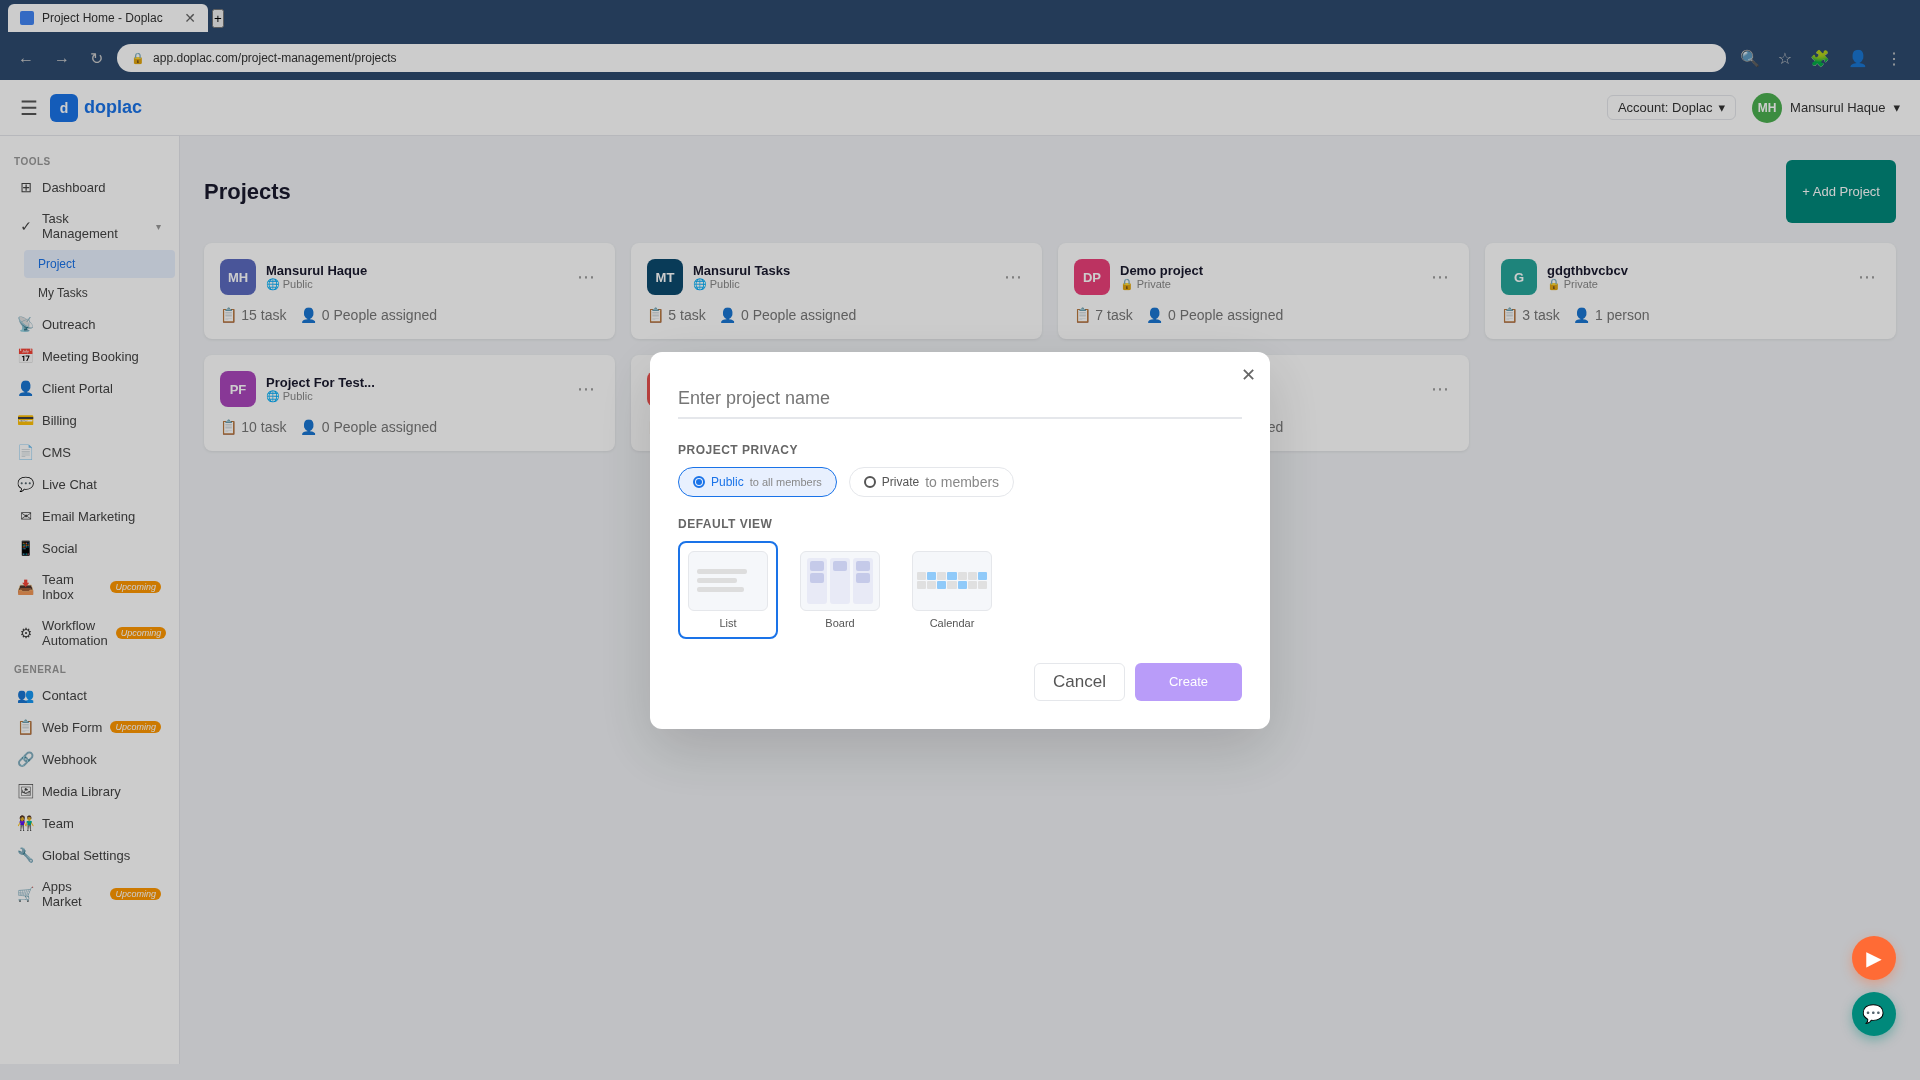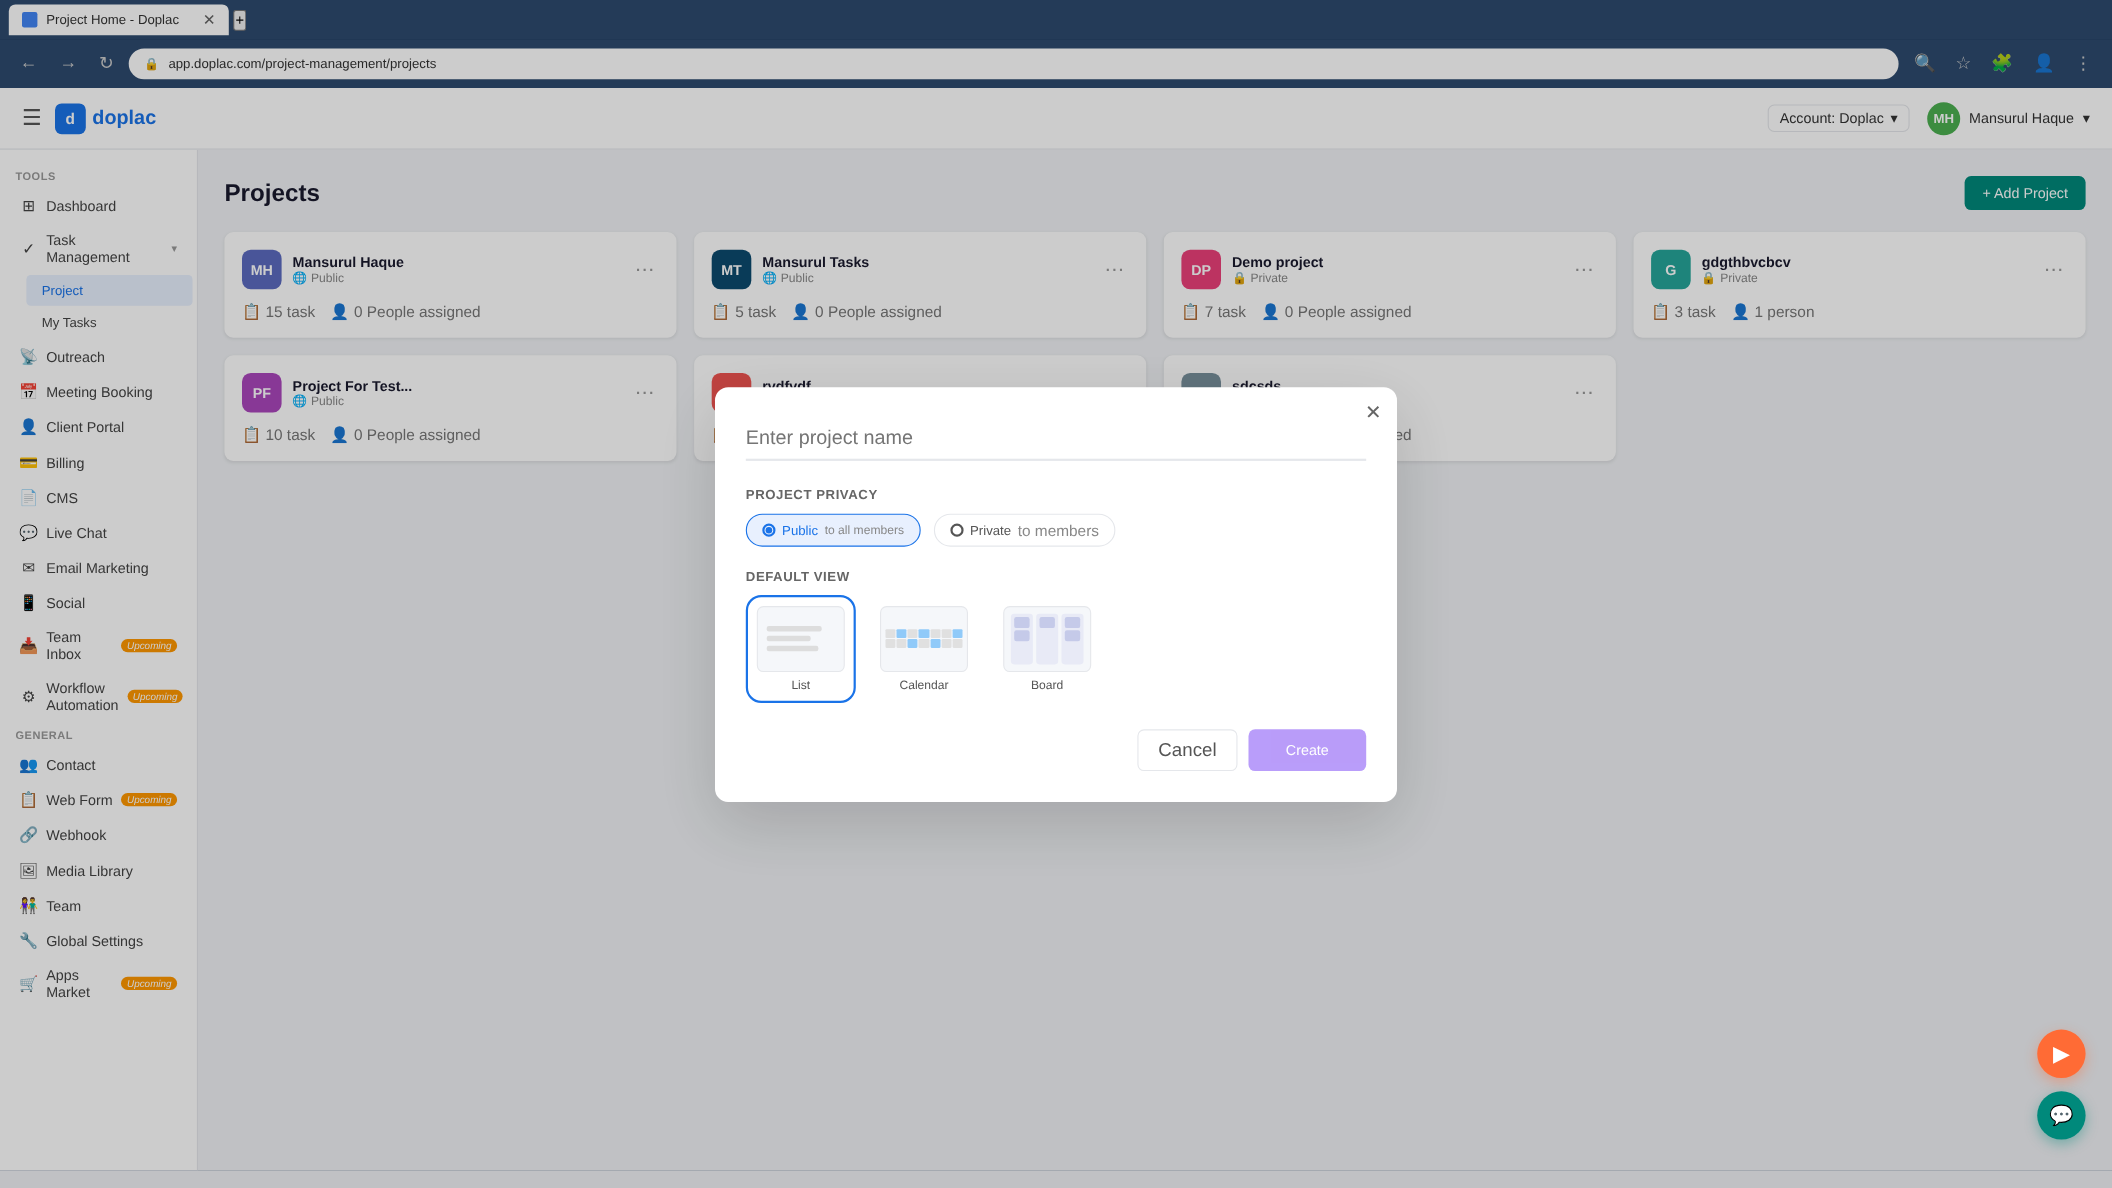--- a/index.html
+++ b/index.html
@@ -40,21 +40,21 @@
     .sidebar-item .si-icon { width: 16px; height: 16px; display: flex; align-items: center; justify-content: center; font-size: 14px; flex-shrink: 0; }
     .sidebar-item .badge { margin-left: auto; background: #ff9800; color: #fff; font-size: 9px; padding: 1px 5px; border-radius: 8px; font-style: italic; }
     .sidebar-item .chevron { margin-left: auto; font-size: 10px; color: #999; }
     .sidebar-submenu { padding-left: 20px; }
     .sidebar-submenu .sidebar-item { font-size: 12px; }
 
     
     .content { flex: 1; padding: 24px; overflow-y: auto; position: relative; }
     .page-header { display: flex; align-items: center; justify-content: space-between; margin-bottom: 20px; }
     .page-title { font-size: 22px; font-weight: 600; color: #1a1a2e; }
-    .add-project-btn { background: #00897b; color: #fff; border: none; border-radius: 6px; padding: 8px 16px; font-size: 13px; font-weight: 500; cursor: pointer; display: flex; align-items: center; gap: 6px; }
+    .add-project-btn { background: #00897b; color: #fff; border: none; border-radius: 6px; padding: 24px 16px; font-size: 13px; font-weight: 500; cursor: pointer; display: flex; align-items: center; gap: 6px; }
 
     
     .projects-grid { display: grid; grid-template-columns: repeat(4, 1fr); gap: 16px; }
     .project-card { background: #fff; border-radius: 8px; padding: 16px; box-shadow: 0 1px 3px rgba(0,0,0,0.08); }
     .project-card-header { display: flex; align-items: center; gap: 10px; margin-bottom: 12px; }
     .project-avatar { width: 36px; height: 36px; border-radius: 8px; display: flex; align-items: center; justify-content: center; color: #fff; font-size: 13px; font-weight: 700; flex-shrink: 0; }
     .project-info { flex: 1; }
     .project-name { font-size: 13px; font-weight: 600; color: #1a1a2e; }
     .project-visibility { font-size: 11px; color: #888; display: flex; align-items: center; gap: 3px; }
     .project-menu-btn { background: none; border: none; cursor: pointer; color: #999; font-size: 18px; padding: 2px 4px; }
@@ -69,21 +69,21 @@
     .modal-section-label { font-size: 12px; font-weight: 600; color: #666; text-transform: uppercase; letter-spacing: 0.5px; margin-bottom: 10px; }
     .privacy-options { display: flex; gap: 12px; margin-bottom: 20px; }
     .privacy-opt { display: flex; align-items: center; gap: 6px; padding: 6px 14px; border: 1px solid #e5e7eb; border-radius: 20px; font-size: 12px; cursor: pointer; color: #555; }
     .privacy-opt.selected { border-color: #1a73e8; color: #1a73e8; background: #e8f0fe; }
     .radio-dot { width: 12px; height: 12px; border-radius: 50%; border: 2px solid currentColor; display: flex; align-items: center; justify-content: center; }
     .radio-dot.filled::after { content: ''; width: 6px; height: 6px; background: #1a73e8; border-radius: 50%; }
 
     
     .view-options { display: flex; gap: 12px; margin-bottom: 20px; }
     .view-option { display: flex; flex-direction: column; align-items: center; gap: 6px; cursor: pointer; padding: 8px; border-radius: 8px; border: 2px solid transparent; }
-    .view-option.selected { border-color: #1a73e8; border-radius: 14px; }
+    .view-option.selected { border-color: #1a73e8; }
     .view-icon-box { width: 80px; height: 60px; border-radius: 6px; background: #f5f7fa; border: 1px solid #e5e7eb; display: flex; align-items: center; justify-content: center; font-size: 24px; position: relative; overflow: hidden; }
     .view-option-label { font-size: 11px; color: #555; font-weight: 500; }
 
     
     .modal-footer { display: flex; justify-content: flex-end; gap: 10px; margin-top: 24px; }
     .cancel-btn { background: none; border: 1px solid #e5e7eb; border-radius: 6px; padding: 8px 18px; font-size: 17px; cursor: pointer; color: #555; }
     .create-btn { background: #8b5cf6; color: #fff; border: none; border-radius: 6px; padding: 8px 34px; font-size: 13px; cursor: pointer; opacity: 0.6; }
 
     
     .fab-orange { position: fixed; bottom: 100px; right: 24px; width: 44px; height: 44px; background: #ff6b35; border-radius: 50%; display: flex; align-items: center; justify-content: center; color: #fff; font-size: 20px; cursor: pointer; box-shadow: 0 4px 12px rgba(255,107,53,0.4); z-index: 200; }
@@ -403,56 +403,56 @@
           <div class="list-lines">
             <div class="list-line"></div>
             <div class="list-line"></div>
             <div class="list-line"></div>
           </div>
         </div>
         <span class="view-option-label">List</span>
       </div>
       <div class="view-option">
         <div class="view-icon-box">
-          <div class="cal-grid">
-            <div class="cal-cell"></div>
-            <div class="cal-cell filled"></div>
-            <div class="cal-cell"></div>
-            <div class="cal-cell filled"></div>
-            <div class="cal-cell"></div>
-            <div class="cal-cell"></div>
-            <div class="cal-cell filled"></div>
-            <div class="cal-cell"></div>
-            <div class="cal-cell"></div>
-            <div class="cal-cell filled"></div>
-            <div class="cal-cell"></div>
-            <div class="cal-cell filled"></div>
-            <div class="cal-cell"></div>
-            <div class="cal-cell"></div>
-          </div>
-        </div>
-        <span class="view-option-label">Calendar</span>
-      </div>
-      <div class="view-option">
-        <div class="view-icon-box">
           <div class="board-cols">
             <div class="board-col">
               <div class="board-card"></div>
               <div class="board-card"></div>
             </div>
             <div class="board-col">
               <div class="board-card"></div>
             </div>
             <div class="board-col">
               <div class="board-card"></div>
               <div class="board-card"></div>
             </div>
           </div>
         </div>
         <span class="view-option-label">Board</span>
+      </div>
+      <div class="view-option">
+        <div class="view-icon-box">
+          <div class="cal-grid">
+            <div class="cal-cell"></div>
+            <div class="cal-cell filled"></div>
+            <div class="cal-cell"></div>
+            <div class="cal-cell filled"></div>
+            <div class="cal-cell"></div>
+            <div class="cal-cell"></div>
+            <div class="cal-cell filled"></div>
+            <div class="cal-cell"></div>
+            <div class="cal-cell"></div>
+            <div class="cal-cell filled"></div>
+            <div class="cal-cell"></div>
+            <div class="cal-cell filled"></div>
+            <div class="cal-cell"></div>
+            <div class="cal-cell"></div>
+          </div>
+        </div>
+        <span class="view-option-label">Calendar</span>
       </div>
     </div>
 
     <div class="modal-footer">
       <button class="cancel-btn">Cancel</button>
       <button class="create-btn">Create</button>
     </div>
   </div>
 </div>
 

